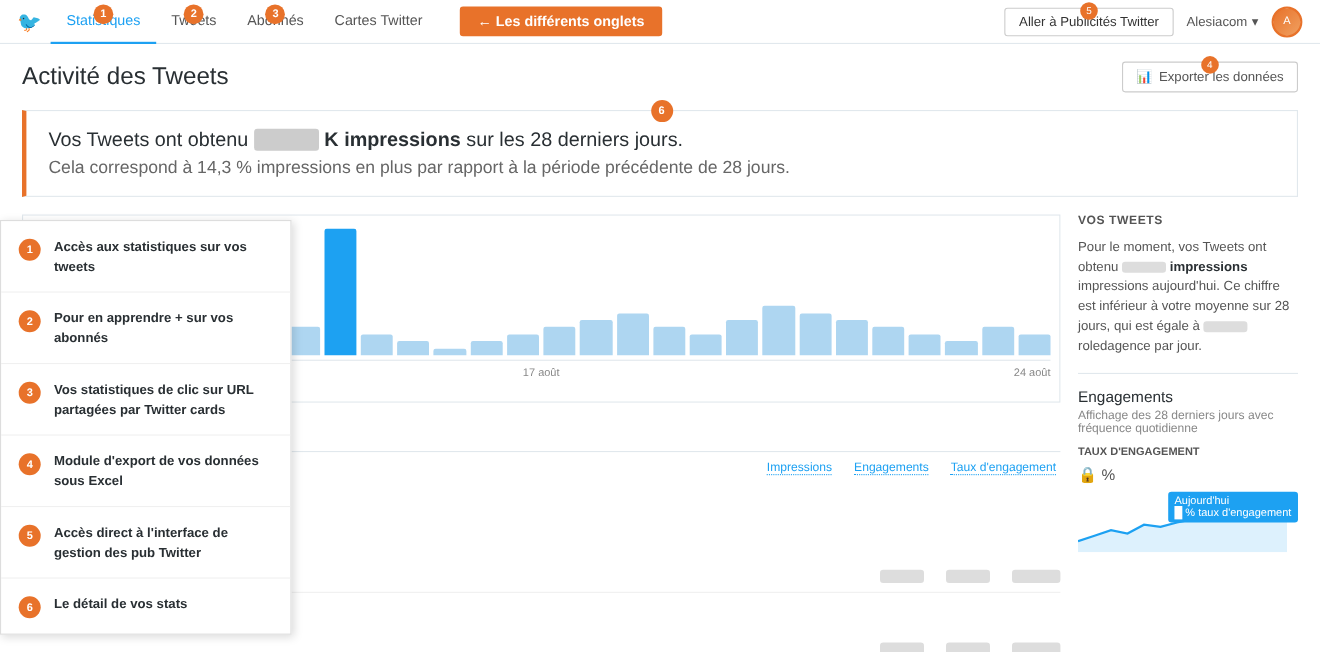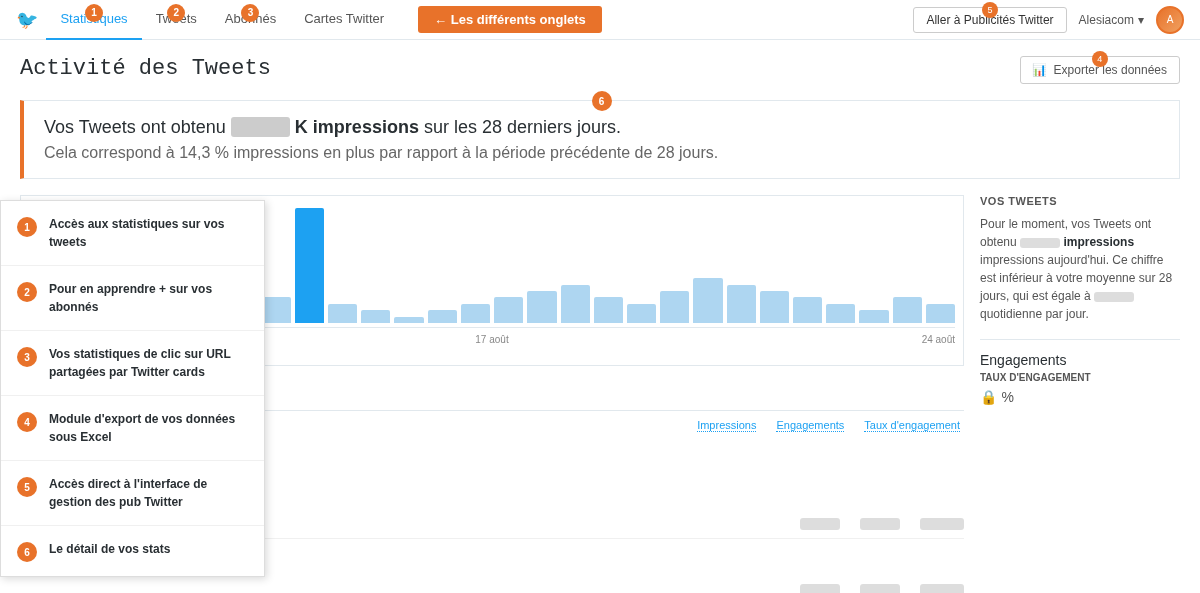--- a/index.html
+++ b/index.html
@@ -132,21 +132,20 @@
     .page-header {
       display: flex;
       align-items: flex-start;
       justify-content: space-between;
       margin-bottom: 16px;
     }
     .page-title {
       font-size: 22px;
       font-weight: 300;
       color: #292f33;
-      font-family: Liberation Mono, monospace;
     }
     .export-btn {
       display: flex;
       align-items: center;
       gap: 6px;
       background: #fff;
       border: 1px solid #ccc;
       padding: 6px 12px;
       border-radius: 3px;
       font-size: 12px;
@@ -570,31 +569,42 @@
 
     <div class="right-sidebar">
       <div class="sidebar-section">
         <div class="sidebar-title">VOS TWEETS</div>
         <div class="sidebar-text">
           <span>Pour le moment, vos Tweets ont obtenu</span>
           <span class="blurred" style="width:30px;height:10px;display:inline-block;"></span>
           <strong> impressions </strong>
           <span>impressions aujourd'hui. Ce chiffre est inférieur à votre moyenne sur 28 jours, qui est égale à</span>
           <span class="blurred" style="width:30px;height:10px;display:inline-block;"></span>
-          <span>quotidienne par jour.</span>
+          <span>roledagence par jour.</span>
         </div>
       </div>
       <div class="engagement-section">
         <div class="engagement-title">Engagements</div>
+        <div class="engagement-sub">Affichage des 28 derniers jours avec fréquence quotidienne</div>
         <div class="taux-label">TAUX D'ENGAGEMENT</div>
         <div class="taux-value">
           <span>🔒</span>
           <span> %</span>
         </div>
 
+        <div class="sparkline-container">
+          <div class="tooltip-box">
+            <div>Aujourd'hui</div>
+            <div>█ % taux d'engagement</div>
+          </div>
+          <svg width="190" height="55" viewBox="0 0 190 55">
+            <polyline points="0,45 15,40 30,35 45,38 60,30 75,32 90,28 105,25 120,22 135,18 150,14 165,10 180,8 190,5" fill="none" stroke="#1da1f2" stroke-width="2"></polyline>
+            <polyline points="0,45 15,40 30,35 45,38 60,30 75,32 90,28 105,25 120,22 135,18 150,14 165,10 180,8 190,5 190,55 0,55" fill="rgba(29,161,242,0.15)" stroke="none"></polyline>
+          </svg>
+        </div>
       </div>
     </div>
   </div>
 </div>
 
 <div class="overlay-panel" id="overlay-panel">
 <div class="overlay-item">
       <div class="overlay-num">1</div>
       <div class="overlay-text"><strong>Accès aux statistiques sur vos tweets</strong></div>
     </div>

